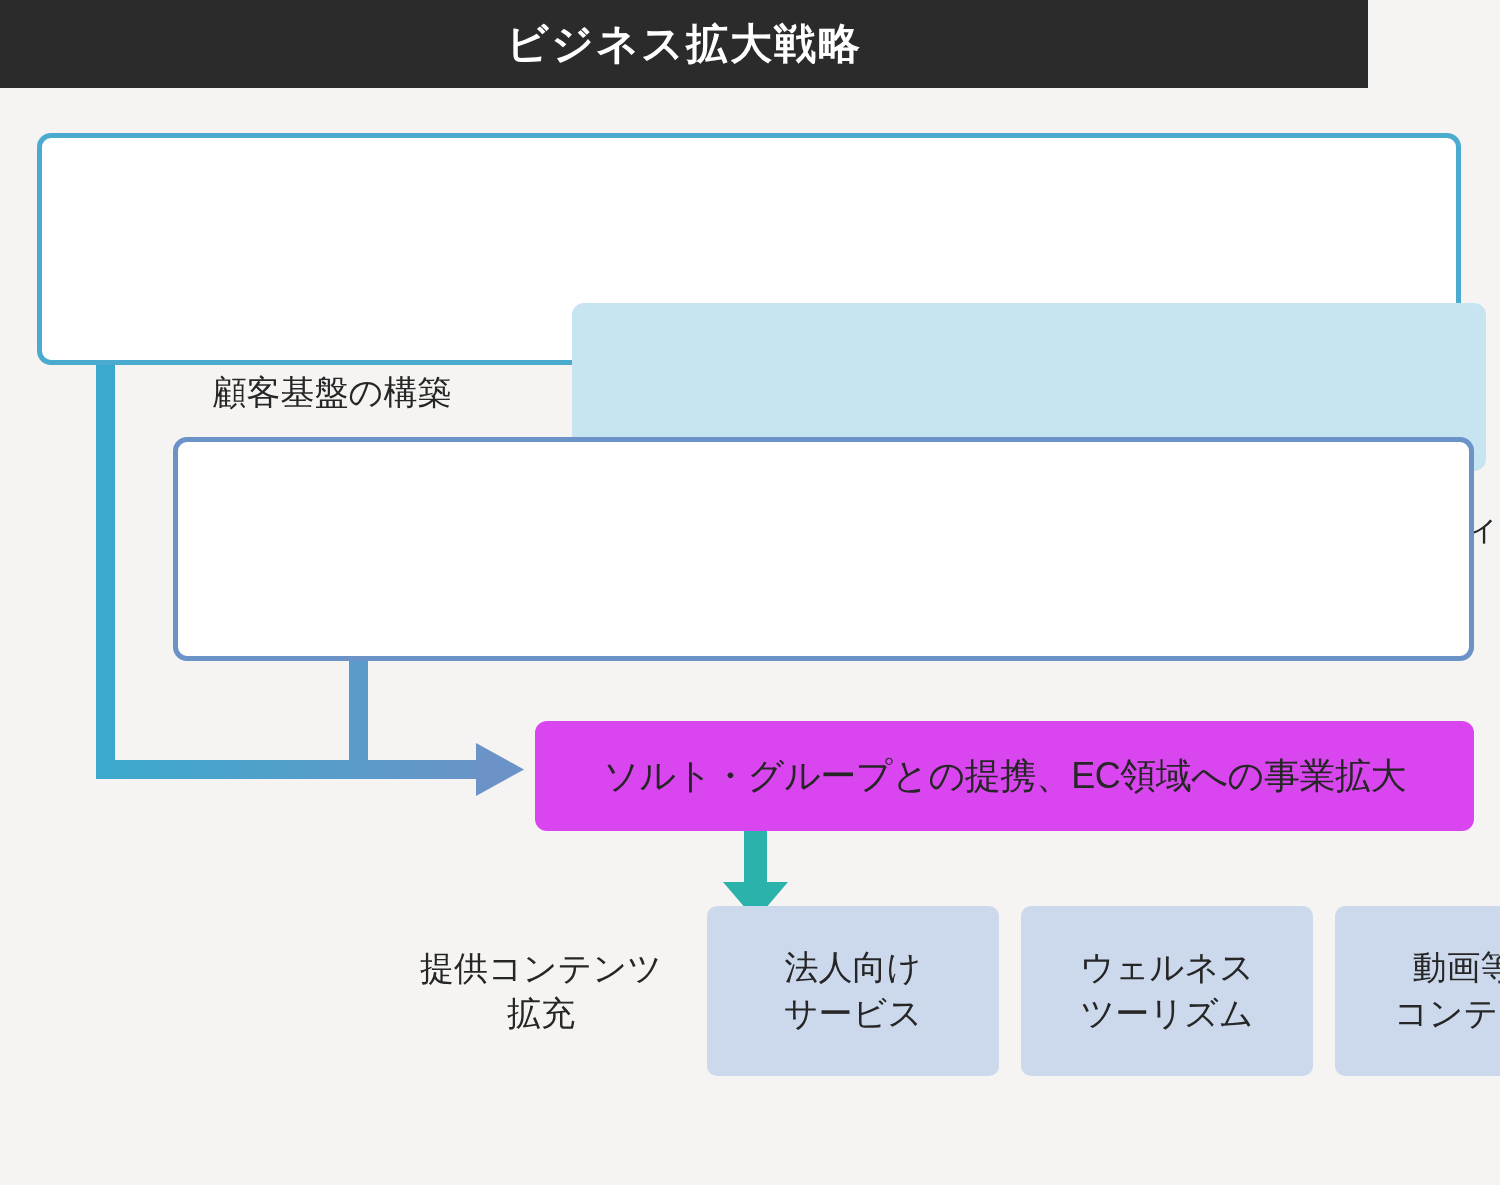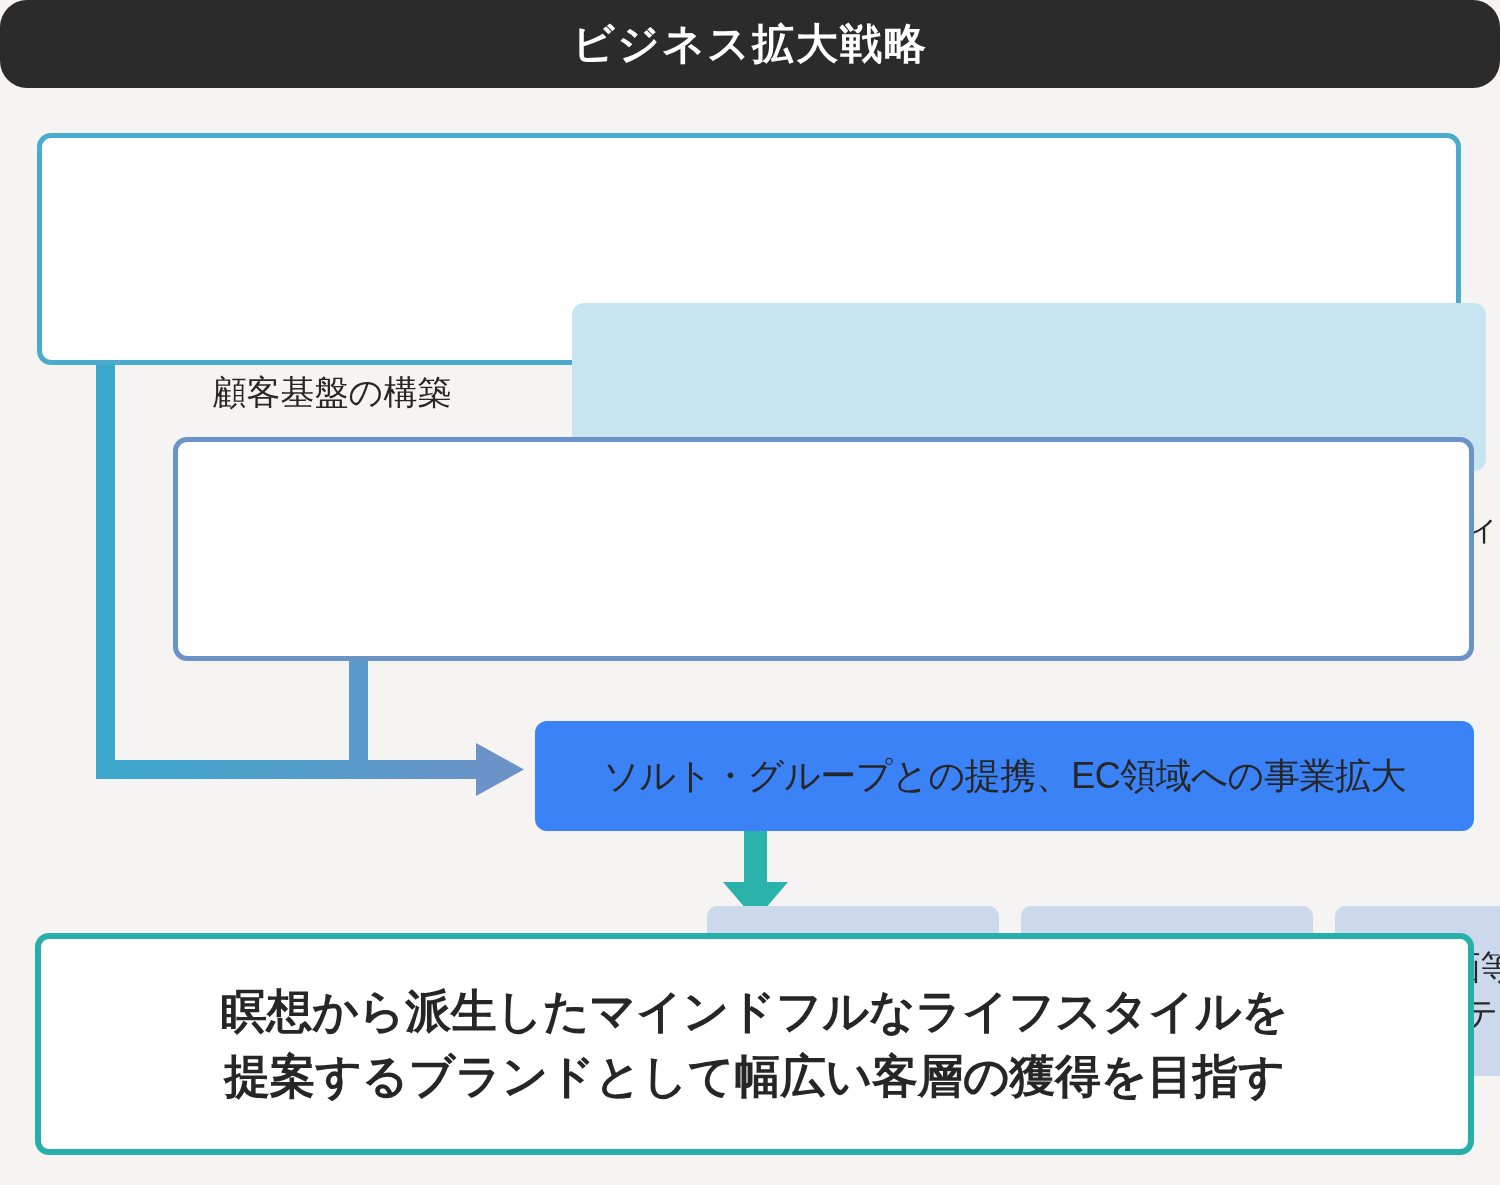--- a/index.html
+++ b/index.html
@@ -17,27 +17,26 @@
     position: relative;
     width: 1500px;
     height: 1185px;
     background: #f5f4f2;
   }
 
   
   .titlebar {
     position: absolute;
     left: 0; top: 0;
-    width: 1500px;
+    width: 1368px;
     height: 88px;
     background: #2b2b2b;
     display: flex;
     align-items: center;
     justify-content: center;
-    border-radius: 27px;
   }
   .titlebar-text {
     color: #ffffff;
     font-size: 42px;
     font-weight: bold;
     letter-spacing: 2px;
     line-height: 1;
   }
 
   
@@ -121,21 +120,21 @@
     line-height: 1.34;
     text-align: center;
     white-space: pre-line;
   }
 
   
   #band-partnership {
     position: absolute;
     left: 535px; top: 721px;
     width: 939px; height: 110px;
-    background: #3b82f6;
+    background: #d946ef;
     border-radius: 12px;
     display: flex; align-items: center; justify-content: center;
     color: #262626;
     font-size: 36px;
     font-weight: 500;
     letter-spacing: -0.5px;
     text-align: center;
   }
 
   
@@ -215,18 +214,14 @@
 サービス</div>
       <div class="tag-lavender">ウェルネス
 ツーリズム</div>
       <div class="tag-lavender">動画等の
 コンテンツ</div>
     </div>
   </div>
 
   <div id="band-partnership">ソルト・グループとの提携、EC領域への事業拡大</div>
 
-  <div class="groupbox" id="box-conclusion">
-    <div id="conclusion-text">瞑想から派生したマインドフルなライフスタイルを
-提案するブランドとして幅広い客層の獲得を目指す</div>
-  </div>
 
 </div>
 
 </body></html>

